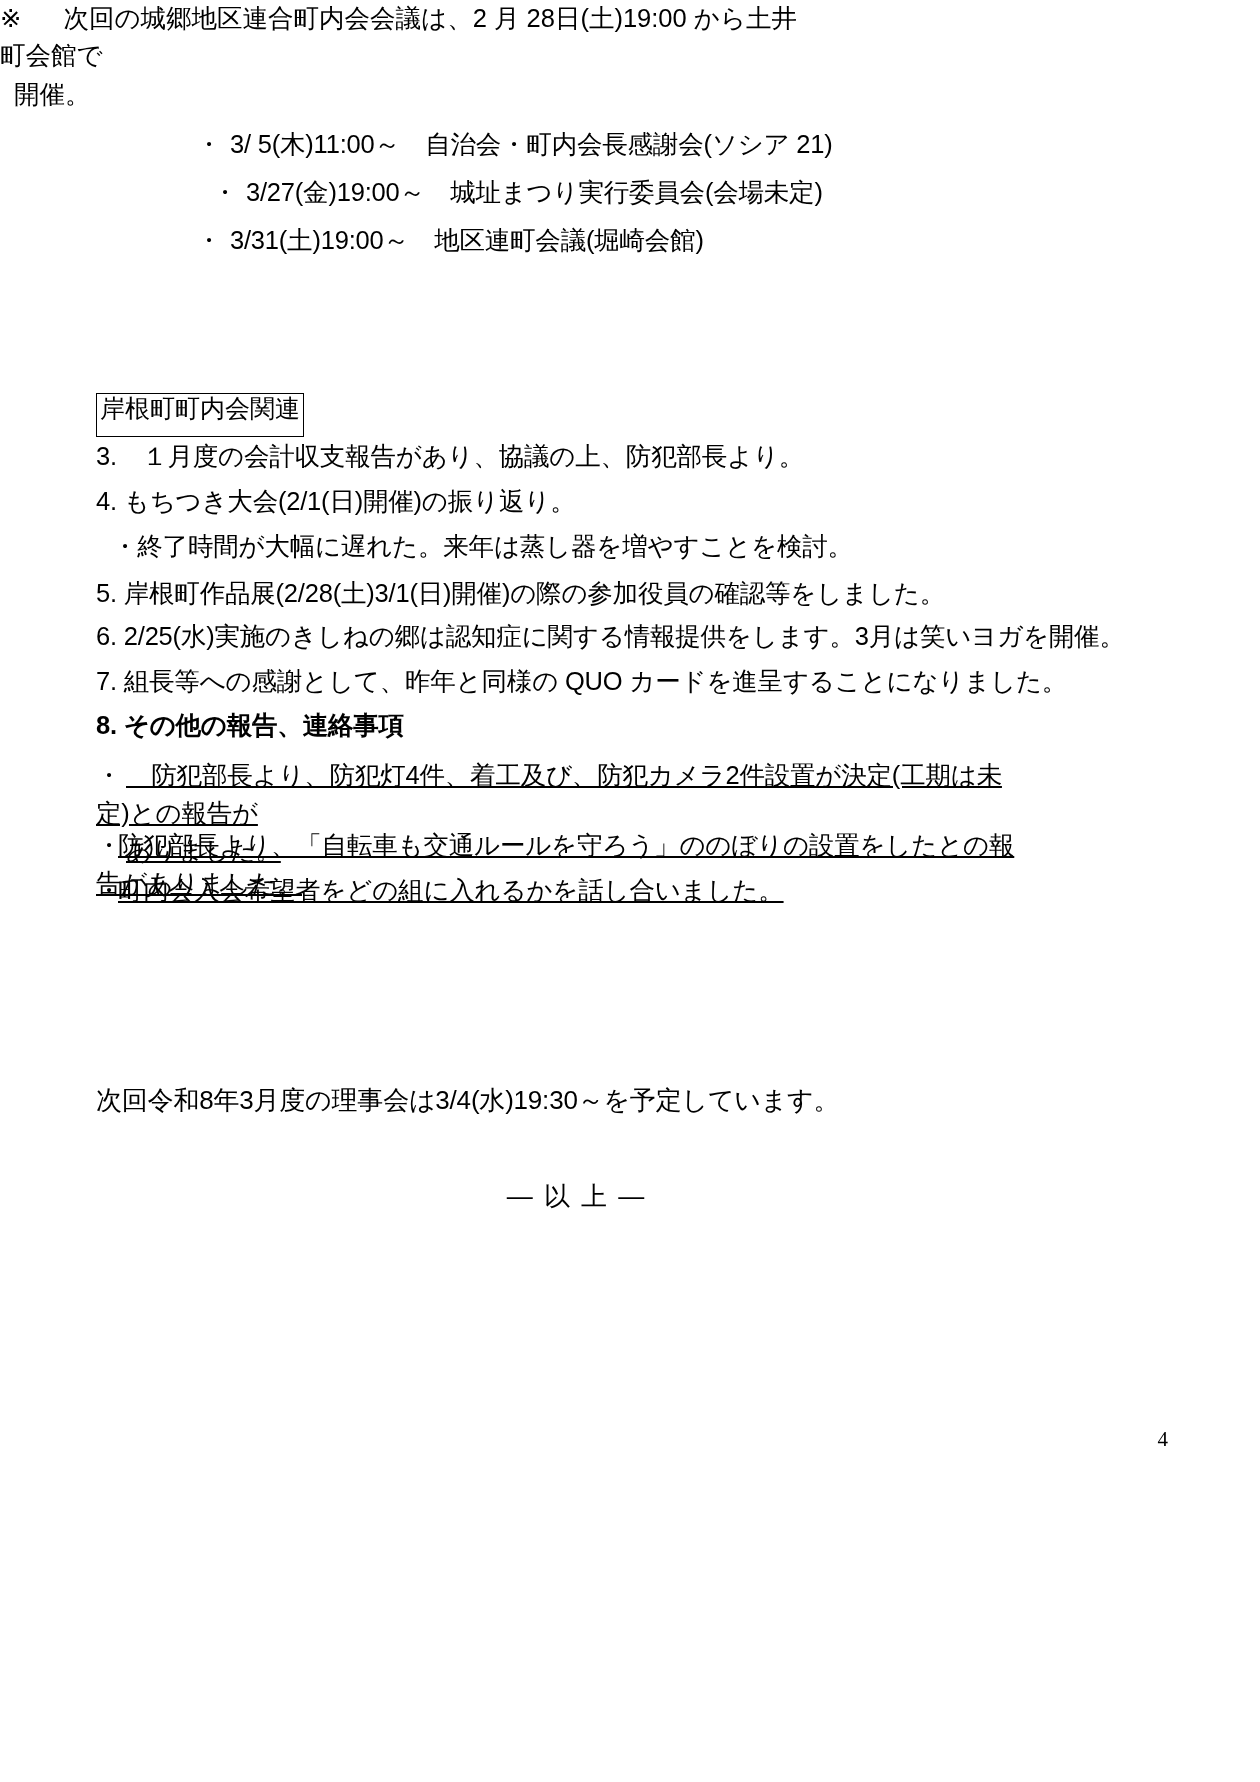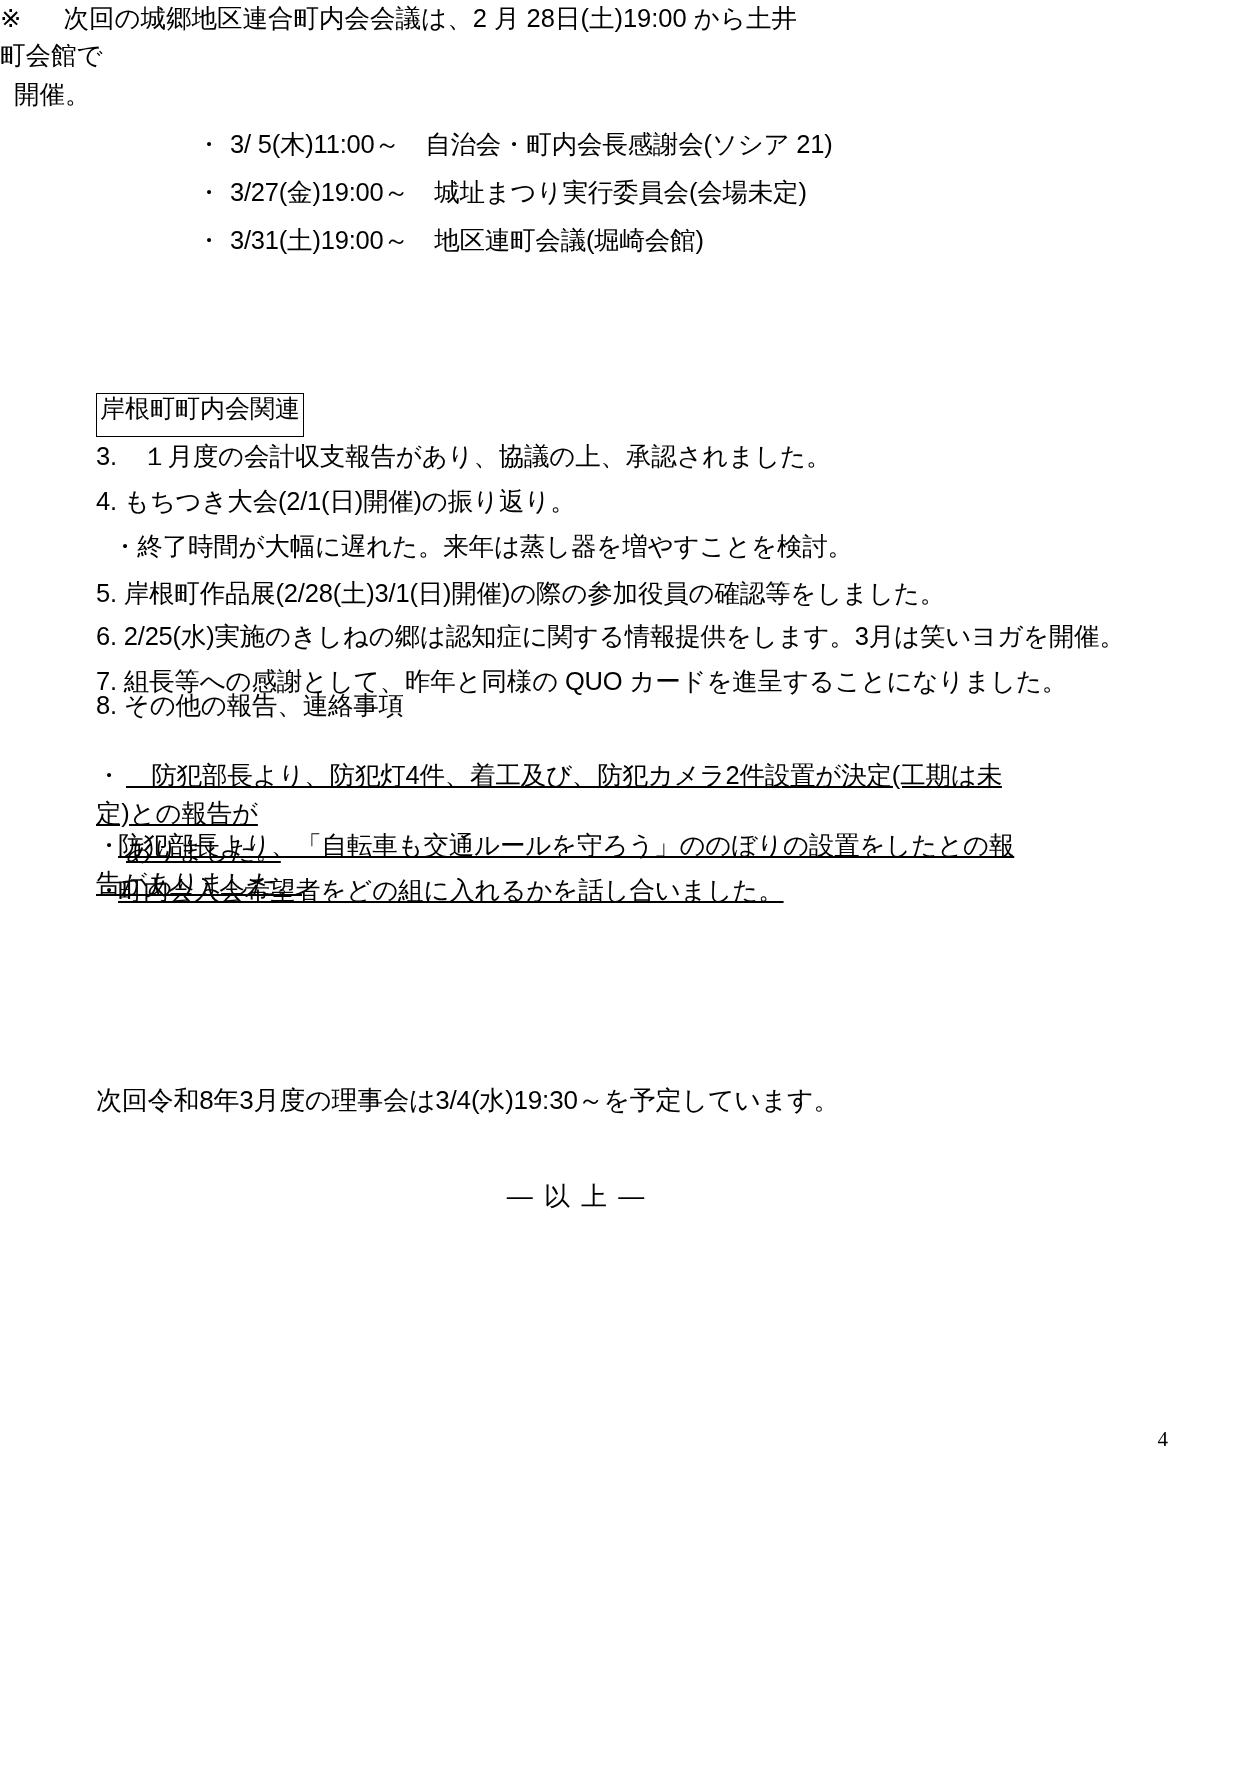--- a/index.html
+++ b/index.html
@@ -49,21 +49,21 @@
   
   .sched {
     left: 196px;
     font-size: 25.5px;
   }
   .sched .bullet {
     display: inline-block;
     width: 34px;
   }
   .sched-1 { top: 132px; }
-  .sched-2 { top: 180px; }
+  .sched-2 { top: 180px; margin-left: 16px; }
   .sched-3 { top: 228px; }
 
   
   .note {
     left: 196px;
     top: 275px;
     width: 820px;
     font-size: 25.5px;
     line-height: 1.45;
   }
@@ -97,21 +97,21 @@
   .item-3 { top: 444px; }
   .item-4 { top: 489px; }
   .sub-4 {
     left: 112px;
     top: 534px;
     font-size: 25.5px;
   }
   .item-5 { top: 581px; }
   .item-6 { top: 624px; }
   .item-7 { top: 669px; }
-  .item-8 { top: 693px; }
+  .item-8 { top: 713px; font-weight: bold; }
 
   
   .ob {
     left: 96px;
     width: 930px;
     font-size: 25.5px;
     line-height: 1.48;
   }
   .ob .bullet {
     display: inline-block;
@@ -165,21 +165,21 @@
     </div>
 
     <div class="note">
       <span class="marker">※</span><span>　次回の城郷地区連合町内会会議は、2 月 28日(土)19:00 から土井町会館で</span>
       <span class="cont">開催。</span>
     </div>
 
     <div class="boxed-heading">岸根町町内会関連</div>
 
     <div class="line item item-3">
-      <span>3.</span><span>　１月度の会計収支報告があり、協議の上、承認されました。</span>
+      <span>3.</span><span>　１月度の会計収支報告があり、協議の上、防犯部長より。</span>
     </div>
 
     <div class="line item item-4">
       <span>4.</span><span> もちつき大会(2/1(日)開催)の振り返り。</span>
     </div>
 
     <div class="line sub-4">・終了時間が大幅に遅れた。来年は蒸し器を増やすことを検討。</div>
 
     <div class="line item item-5">
       <span>5.</span><span> 岸根町作品展(2/28(土)3/1(日)開催)の際の参加役員の確認等をしました。</span>

